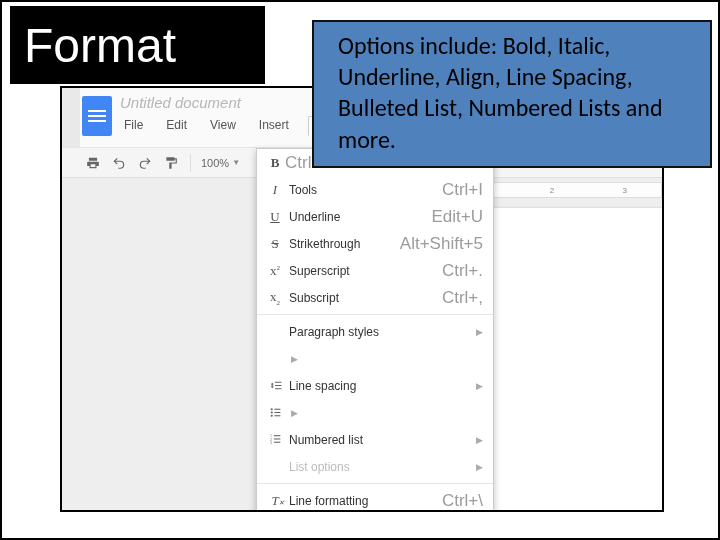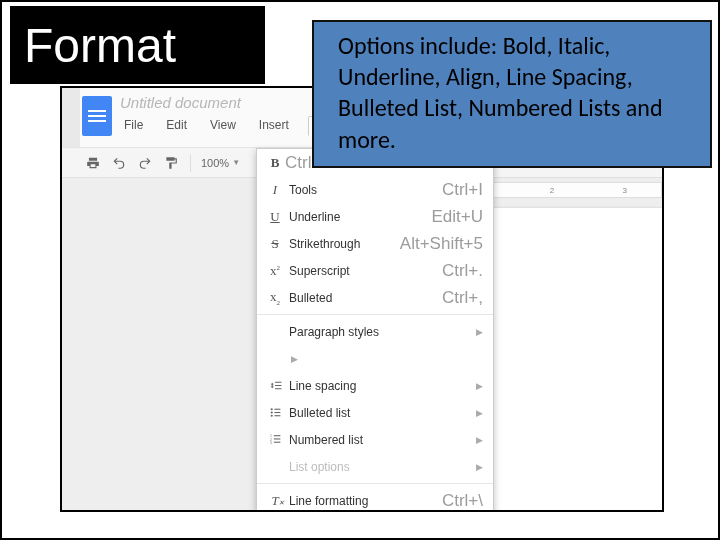--- a/index.html
+++ b/index.html
@@ -271,21 +271,21 @@
       <span class="lbl">Strikethrough</span>
       <span class="shortcut">Alt+Shift+5</span>
     </div>
     <div class="row">
       <span class="ico">x<sup style="font-size:7px">2</sup></span>
       <span class="lbl">Superscript</span>
       <span class="shortcut">Ctrl+.</span>
     </div>
     <div class="row">
       <span class="ico">x<sub style="font-size:7px">2</sub></span>
-      <span class="lbl">Bulleted</span>
+      <span class="lbl">Subscript</span>
       <span class="shortcut">Ctrl+,</span>
     </div>
     <div class="sep"></div>
     <div class="row">
       <span class="ico"></span>
       <span class="lbl">Paragraph styles</span>
       <span class="arrow">▶</span>
     </div>
     <div class="row">
       <span class="ico"></span>
@@ -304,21 +304,20 @@
       <span class="ico svg">
         <svg width="13" height="13" viewBox="0 0 24 24" fill="#666">
             <circle cx="5" cy="6" r="2"></circle>
             <circle cx="5" cy="12" r="2"></circle>
             <circle cx="5" cy="18" r="2"></circle>
             <rect x="10" y="5" width="11" height="2"></rect>
             <rect x="10" y="11" width="11" height="2"></rect>
             <rect x="10" y="17" width="11" height="2"></rect>
           </svg>
       </span>
-      <span class="lbl">Bulleted list</span>
       <span class="arrow">▶</span>
     </div>
     <div class="row">
       <span class="ico svg">
         <svg width="13" height="13" viewBox="0 0 24 24" fill="#666">
             <text x="2" y="8" font-size="7">1</text>
             <text x="2" y="14" font-size="7">2</text>
             <text x="2" y="20" font-size="7">3</text>
             <rect x="9" y="4" width="12" height="2"></rect>
             <rect x="9" y="10" width="12" height="2"></rect>

